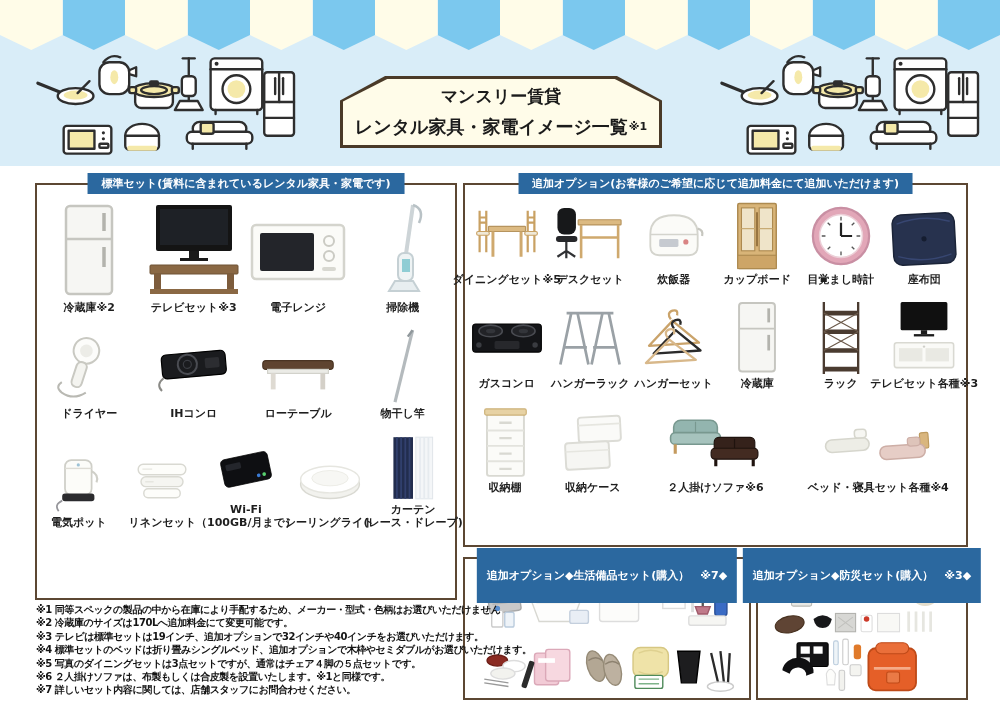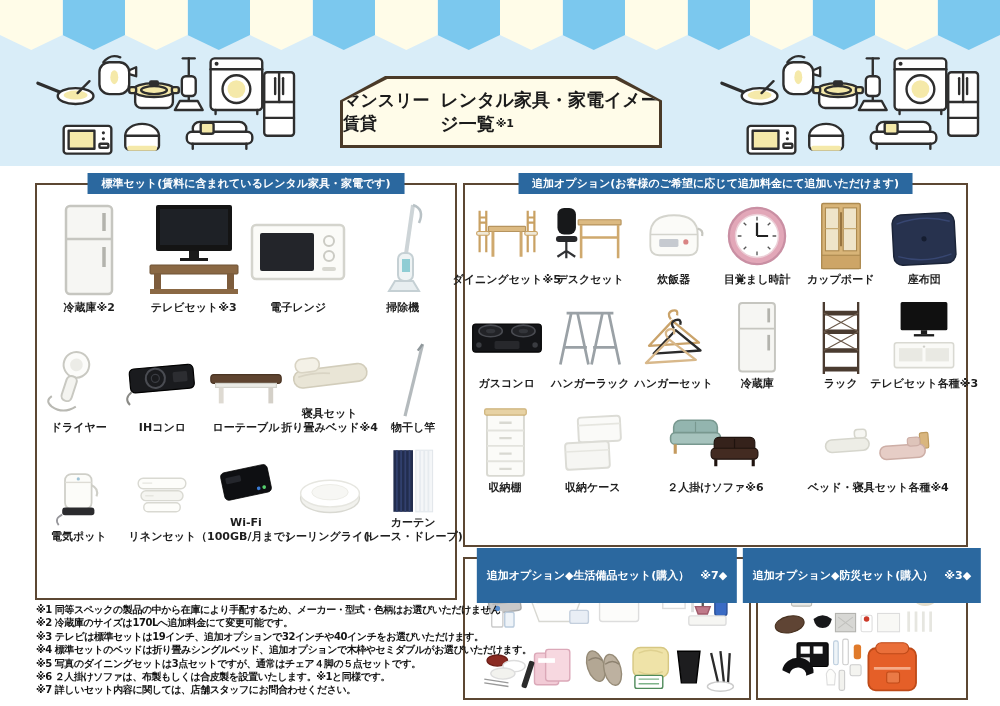--- a/index.html
+++ b/index.html
@@ -12,21 +12,21 @@
   .awning .stripe{flex:1;clip-path:polygon(0 0,100% 0,100% 70%,50% 100%,0 70%)}
   .banner-icons{position:absolute;top:50px;width:278px;height:110px}
   .banner-icons.left{left:18px}
   .banner-icons.right{left:702px}
   .banner-icons svg{width:100%;height:100%}
 
   .plaque{position:absolute;left:340px;top:76px;width:322px;height:72px;background:#4a3a28;
           clip-path:polygon(0 34%,14% 0,86% 0,100% 34%,100% 100%,0 100%)}
   .plaque-inner{position:absolute;inset:3px;background:#fffce9;
           clip-path:polygon(0 34%,14% 0,86% 0,100% 34%,100% 100%,0 100%);
-          display:flex;align-items:center;justify-content:center;gap:7px}
+          display:flex;flex-direction:column;align-items:center;justify-content:center;gap:7px}
   .t1{font-size:17px;font-weight:bold;color:#1b1b1b}
   .t2{font-size:18px;font-weight:bold;color:#1b1b1b}
   .t2 .note{font-size:11px;vertical-align:3px;margin-left:1px}
 
   
   .panel{position:absolute;border:2.5px solid #5c4733;background:#fff}
   .standard{left:35px;top:183px;width:418px;height:413px}
   .options{left:463px;top:183px;width:501px;height:360px}
   .panel-header{position:absolute;top:-12px;left:50%;transform:translateX(-50%);
           background:#2b689f;color:#fff;font-weight:bold;font-size:11px;line-height:1;
@@ -280,32 +280,20 @@
                   <rect x="12" y="53" width="76" height="5" fill="#ebebe6" stroke="#d2d2cb" stroke-width="1.5"></rect>
                   <rect x="16" y="58" width="6" height="20" fill="#dedad2"></rect>
                   <rect x="78" y="58" width="6" height="20" fill="#d4d0c8"></rect>
                 </svg>
               </div>
               <div class="lbl">ローテーブル</div>
             </div>
             <div class="cell">
               <div class="pic">
                 <svg viewBox="0 0 100 100">
-                  <g transform="rotate(-7 50 58)">
-                    <rect x="4" y="50" width="92" height="22" rx="11" fill="#e9e5d6" stroke="#d2cdbb" stroke-width="2"></rect>
-                    <path d="M10 58 q20 -4 40 0" stroke="#d9d4c4" fill="none" stroke-width="2"></path>
-                    <rect x="8" y="36" width="30" height="17" rx="8" fill="#f4f1e7" stroke="#d9d4c4" stroke-width="2"></rect>
-                  </g>
-                </svg>
-              </div>
-              <div class="lbl">寝具セット<div>折り畳みベッド※4</div></div>
-            </div>
-            <div class="cell">
-              <div class="pic">
-                <svg viewBox="0 0 100 100">
                   <line x1="62" y1="4" x2="40" y2="94" stroke="#b4babd" stroke-width="4"></line>
                   <line x1="62" y1="4" x2="56" y2="12" stroke="#8f979b" stroke-width="3"></line>
                 </svg>
               </div>
               <div class="lbl">物干し竿</div>
             </div>
           </div>
           <div class="prow prow3">
             <div class="cell">
               <div class="pic">
@@ -410,42 +398,42 @@
                   <rect x="30" y="54" width="26" height="11" rx="2" fill="#c6cad0"></rect>
                   <circle cx="66" cy="58" r="3.5" fill="#d98484"></circle>
                   <path d="M82 40 q8 2 6 10" fill="none" stroke="#c6c6bf" stroke-width="3"></path>
                 </svg>
               </div>
               <div class="lbl">炊飯器</div>
             </div>
             <div class="cell">
               <div class="pic">
                 <svg viewBox="0 0 100 100">
-                  <circle cx="50" cy="50" r="38" fill="#e2a7b8" stroke="#c98fa3" stroke-width="3"></circle>
-                  <circle cx="50" cy="50" r="29" fill="#fff" stroke="#eccfd7" stroke-width="2"></circle>
-                  <g stroke="#555" stroke-width="1.8">
-                    <path d="M50 24 v5 M50 71 v5 M24 50 h5 M71 50 h5 M32 32 l3.5 3.5 M64.5 64.5 l3.5 3.5 M68 32 l-3.5 3.5 M35.5 64.5 L32 68"></path>
-                  </g>
-                  <path d="M50 50 V32 M50 50 H65" stroke="#222" stroke-width="3" fill="none"></path>
-                </svg>
-              </div>
-              <div class="lbl">目覚まし時計</div>
-            </div>
-            <div class="cell">
-              <div class="pic">
-                <svg viewBox="0 0 100 100">
                   <rect x="24" y="6" width="52" height="88" rx="2" fill="#d8b478" stroke="#ad8a50" stroke-width="2"></rect>
                   <rect x="29" y="12" width="18" height="58" fill="#efe4c9" stroke="#ad8a50" stroke-width="1.5"></rect>
                   <rect x="53" y="12" width="18" height="58" fill="#efe4c9" stroke="#ad8a50" stroke-width="1.5"></rect>
                   <path d="M29 40 h18 M53 40 h18" stroke="#c8ab74" stroke-width="1.5"></path>
                   <path d="M50 18 V64" stroke="#93703c" stroke-width="2.5"></path>
                   <rect x="24" y="76" width="52" height="18" fill="#cda567" stroke="#ad8a50" stroke-width="1.5"></rect>
                 </svg>
               </div>
               <div class="lbl">カップボード</div>
+            </div>
+            <div class="cell">
+              <div class="pic">
+                <svg viewBox="0 0 100 100">
+                  <circle cx="50" cy="50" r="38" fill="#e2a7b8" stroke="#c98fa3" stroke-width="3"></circle>
+                  <circle cx="50" cy="50" r="29" fill="#fff" stroke="#eccfd7" stroke-width="2"></circle>
+                  <g stroke="#555" stroke-width="1.8">
+                    <path d="M50 24 v5 M50 71 v5 M24 50 h5 M71 50 h5 M32 32 l3.5 3.5 M64.5 64.5 l3.5 3.5 M68 32 l-3.5 3.5 M35.5 64.5 L32 68"></path>
+                  </g>
+                  <path d="M50 50 V32 M50 50 H65" stroke="#222" stroke-width="3" fill="none"></path>
+                </svg>
+              </div>
+              <div class="lbl">目覚まし時計</div>
             </div>
             <div class="cell">
               <div class="pic">
                 <svg viewBox="0 0 100 100">
                   <g transform="rotate(-3 50 54)">
                     <rect x="8" y="20" width="84" height="68" rx="12" fill="#27324e" stroke="#1b2438" stroke-width="2"></rect>
                     <path d="M14 32 q36 -12 72 0 M14 76 q36 12 72 0" stroke="#374671" fill="none" stroke-width="2"></path>
                     <circle cx="50" cy="54" r="3.5" fill="#151d30"></circle>
                   </g>
                 </svg>

